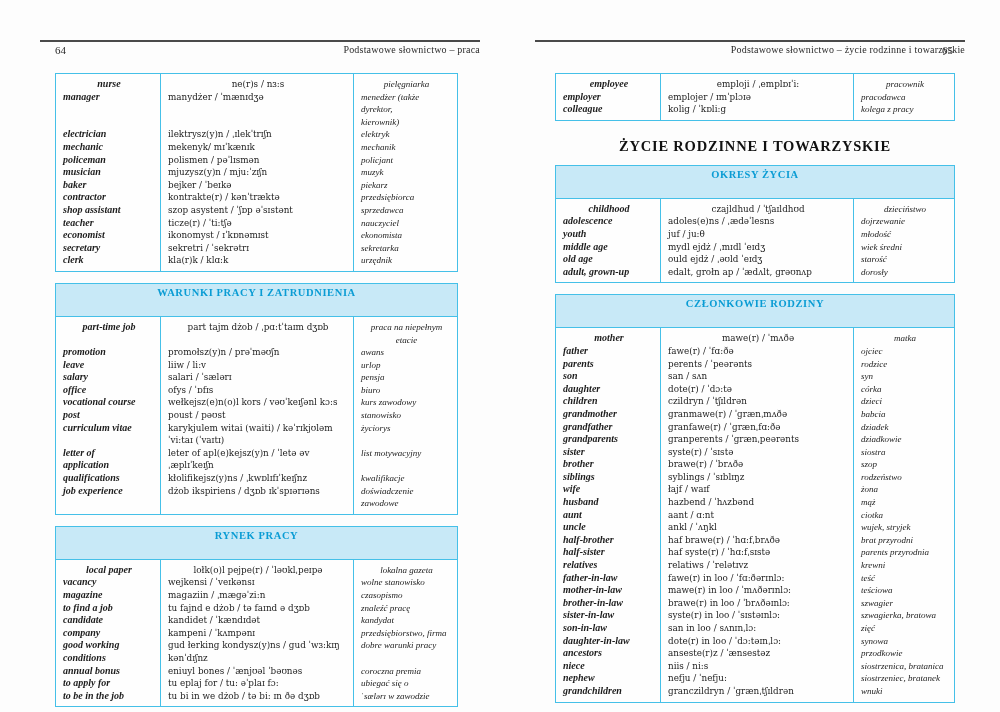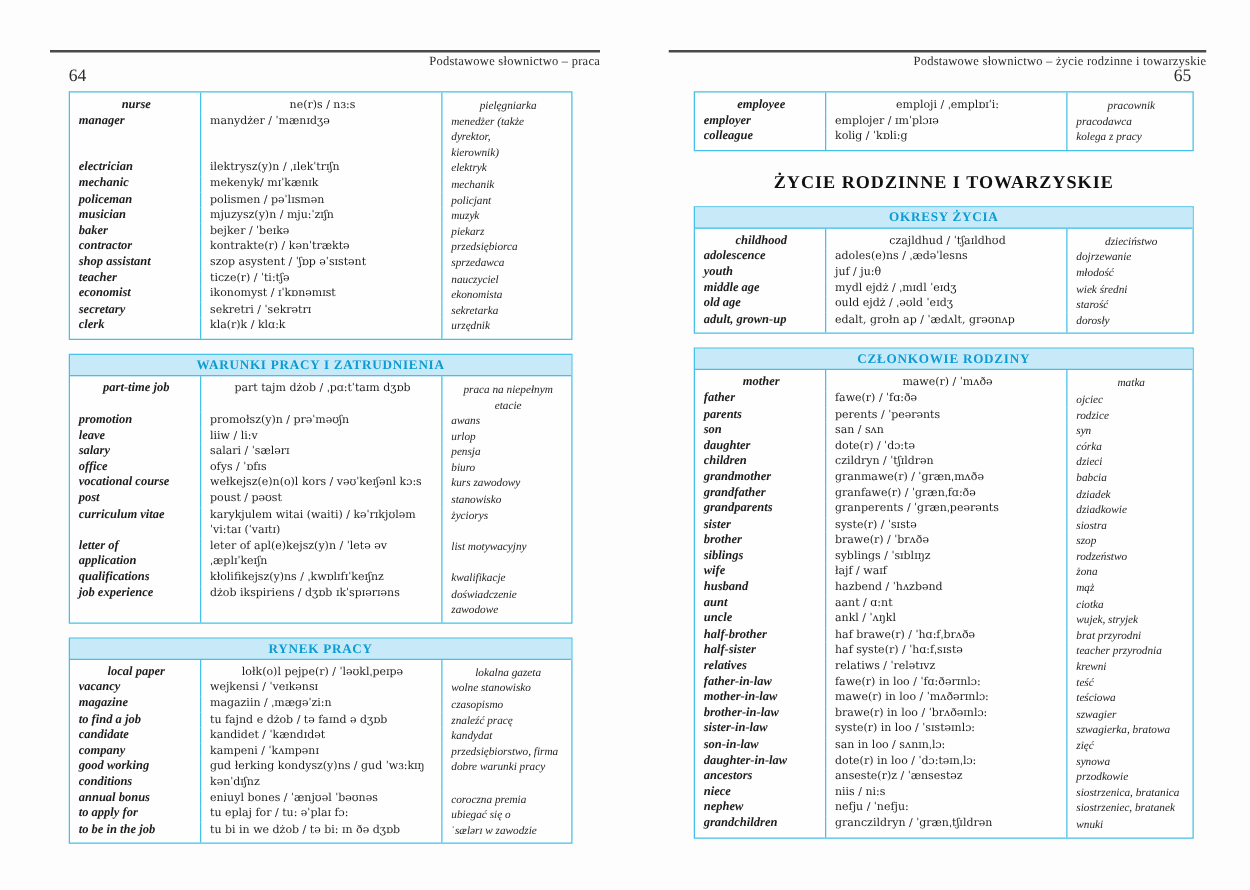--- a/index.html
+++ b/index.html
@@ -7,39 +7,39 @@
     width:1000px; height:712px; position:relative;
     background:#fdfdfd; overflow:hidden;
     font-family:"Liberation Serif","DejaVu Serif",serif;
     color:#1c1c1c;
   }
   .page { position:absolute; top:34px; }
   .page-left  { left:40px;  width:440px; }
   .page-right { left:535px; width:430px; }
 
   .page-header { position:relative; height:20px; }
-  .page-header .pnum { position:absolute; top:14px; font-size:14px; color:#2b2b2b;text-align:right; }
+  .page-header .pnum { position:absolute; top:4px; font-size:11px; color:#2b2b2b;text-align:right; }
   .page-left  .pnum { left:15px; }
   .page-right .pnum { right:12px; }
   .page-header .ptitle {
     position:absolute; left:0; right:0; top:4px; text-align:right;
     font-size:10px; color:#2b2b2b; letter-spacing:.2px;
   }
   .header-rule { border-bottom:2px solid #4a4a4a; margin-top:6px; }
 
   .page-body-left  { margin:13px 22px 0 15px; }
   .page-body-right { margin:13px 10px 0 20px; }
 
   .vtable {
     border:1.5px solid #45c0e8; margin-bottom:11px; background:#fefefe;
   }
   .vtable-title {
     background:#c8e9f7; color:#0a9cd4; font-weight:bold;
     text-align:center; font-size:10.5px; letter-spacing:.6px;
-    padding:3px 0 2px 0; border-bottom:1.5px solid #45c0e8;
+    padding:3px 0 18px 0; border-bottom:1.5px solid #45c0e8;
   }
   .vrow { display:grid; grid-template-columns:104px 193px 1fr; }
   .vtable-body .vrow:first-child .cell { padding-top:4px;text-align:center; }
   .vtable-body .vrow:last-child  .cell { padding-bottom:4px; }
   .cell {
     padding:0 5px 0 7px; font-size:10px; line-height:12.6px;
     white-space:pre-line;
   }
   .cell.word  { font-weight:bold; font-style:italic; }
   .cell.pron  { border-left:1.5px solid #45c0e8; font-family:"DejaVu Serif",serif; font-size:8.8px; }
@@ -401,21 +401,21 @@
             <div class="cell trans">wujek, stryjek</div>
           </div>
           <div class="vrow">
             <div class="cell word">half-brother</div>
             <div class="cell pron">haf brawe(r) / ˈhɑ:fˌbrʌðə</div>
             <div class="cell trans">brat przyrodni</div>
           </div>
           <div class="vrow">
             <div class="cell word">half-sister</div>
             <div class="cell pron">haf syste(r) / ˈhɑ:fˌsɪstə</div>
-            <div class="cell trans">teacher przyrodnia</div>
+            <div class="cell trans">parents przyrodnia</div>
           </div>
           <div class="vrow">
             <div class="cell word">relatives</div>
             <div class="cell pron">relatiws / ˈrelətɪvz</div>
             <div class="cell trans">krewni</div>
           </div>
           <div class="vrow">
             <div class="cell word">father-in-law</div>
             <div class="cell pron">fawe(r) in loo / ˈfɑ:ðərɪnlɔ:</div>
             <div class="cell trans">teść</div>

